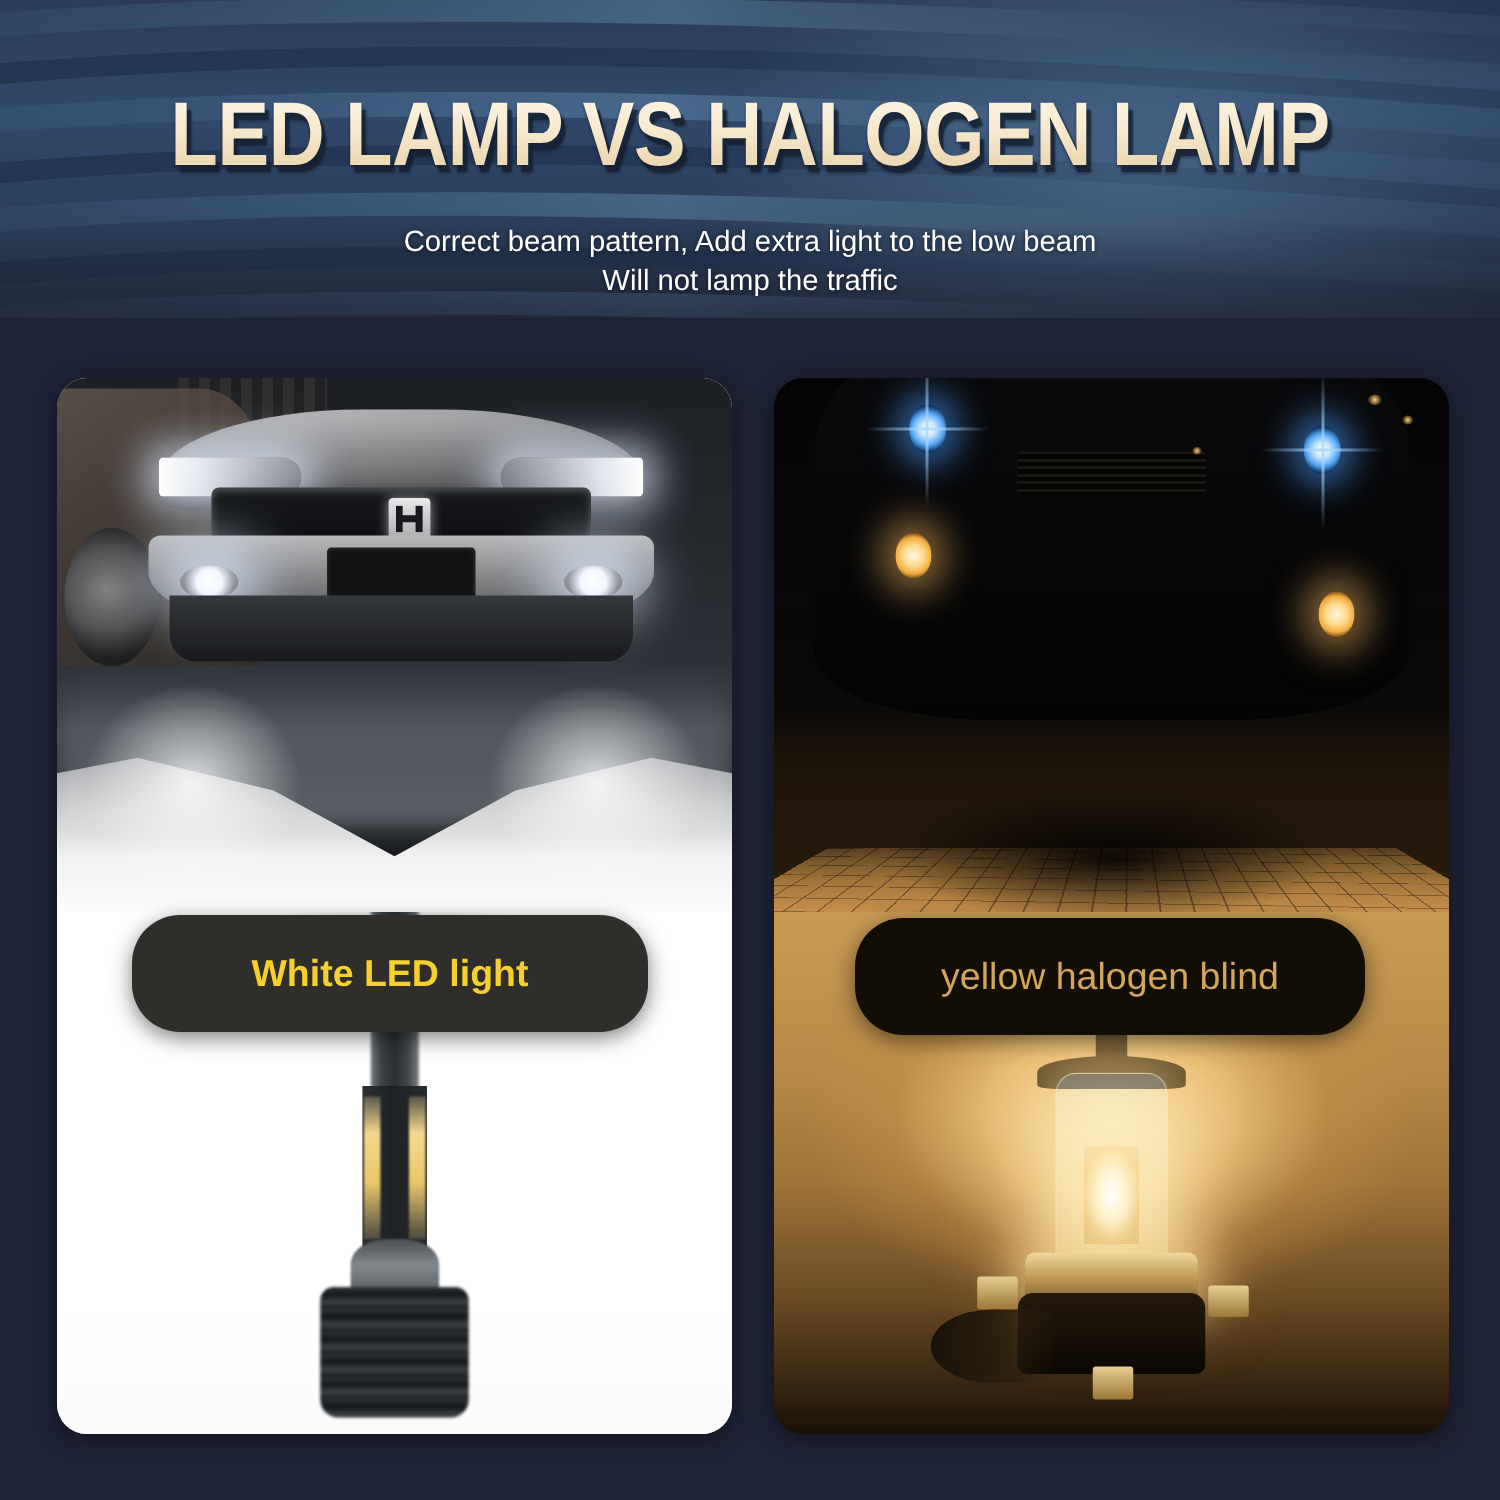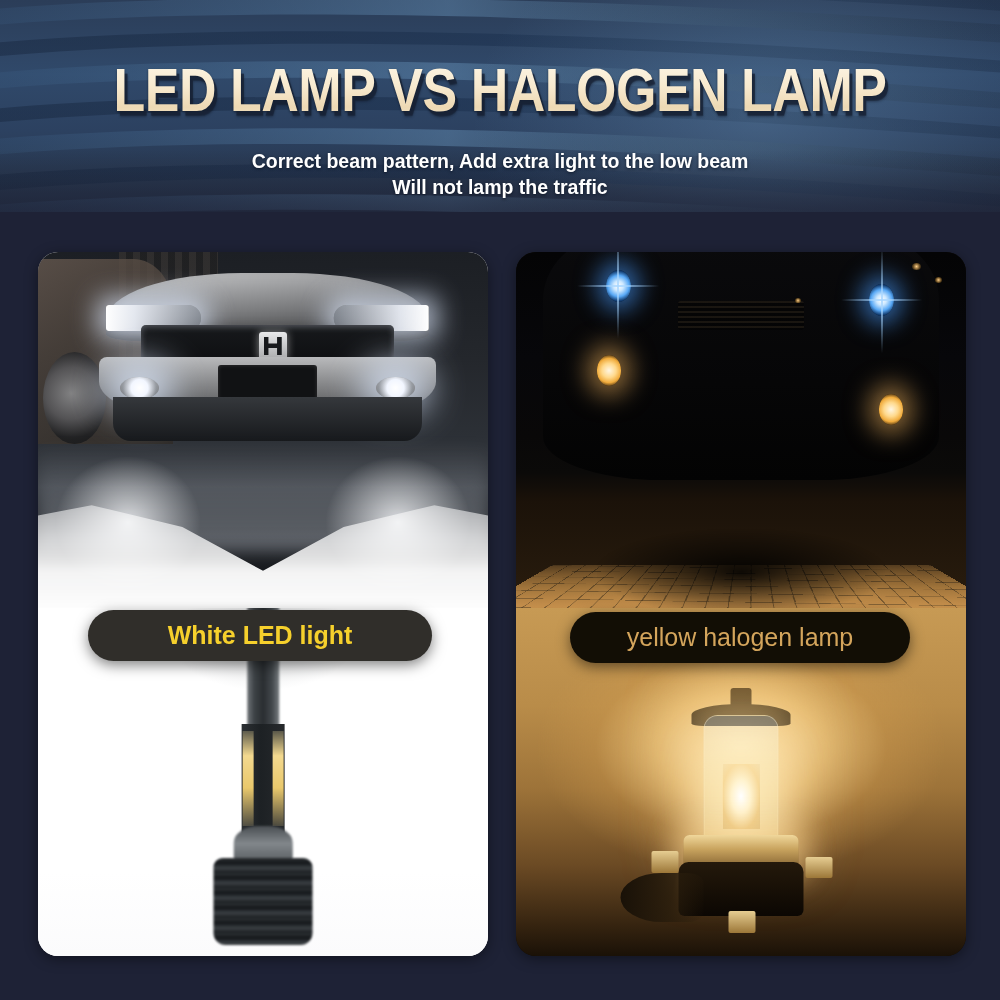--- a/index.html
+++ b/index.html
@@ -57,21 +57,21 @@
     transform-origin:center top;
   }
 
   .subtitle {
     position:absolute; left:0; top:148px; width:1000px;
     text-align:center;
     color:#ffffff;
     font-size:19.5px;
     line-height:26px;
     text-shadow:0 1px 3px rgba(8,16,30,.75);
-    font-weight:700;
+    font-weight:400;
   }
   .subtitle .line { display:block; }
 
   
   .panel {
     position:absolute;
     top:252px;
     width:450px; height:704px;
     border-radius:20px;
     overflow:hidden;
@@ -333,21 +333,21 @@
   .hal-tab.t3 { left:44%; top:86%; }
   .hal-wire {
     position:absolute; left:-8%; top:72%; width:40%; height:18%;
     background:linear-gradient(100deg,rgba(20,14,6,.95) 0%,rgba(40,28,12,.85) 60%,rgba(20,14,6,0) 100%);
     border-radius:50% 20% 20% 50%;
   }
 
   
   .pill {
     position:absolute;
-    height:51px;
+    height:78px;
     border-radius:32px;
     display:flex; align-items:center; justify-content:center;
     font-size:25px;
     white-space:nowrap;
     box-shadow:0 4px 14px rgba(0,0,0,.5);
   }
   .pill.led {
     left:88px; top:610px; width:344px;
     background:#302e2a;
     color:#f6d02c;
@@ -466,15 +466,15 @@
         <div class="hal-body"></div>
         <div class="hal-tab t1"></div>
         <div class="hal-tab t2"></div>
         <div class="hal-tab t3"></div>
         <div class="hal-wire"></div>
       </div>
     </div>
   </div>
 
   <div class="pill led">White LED light</div>
-  <div class="pill halogen">yellow halogen lamp</div>
+  <div class="pill halogen">yellow halogen blind</div>
 
 </div>
 
 </body></html>

